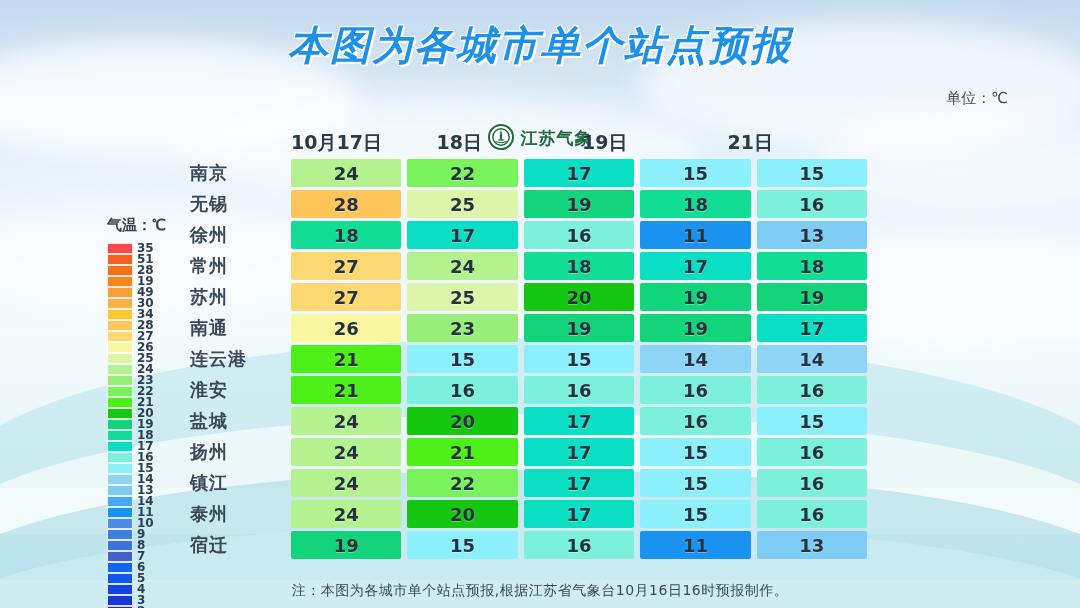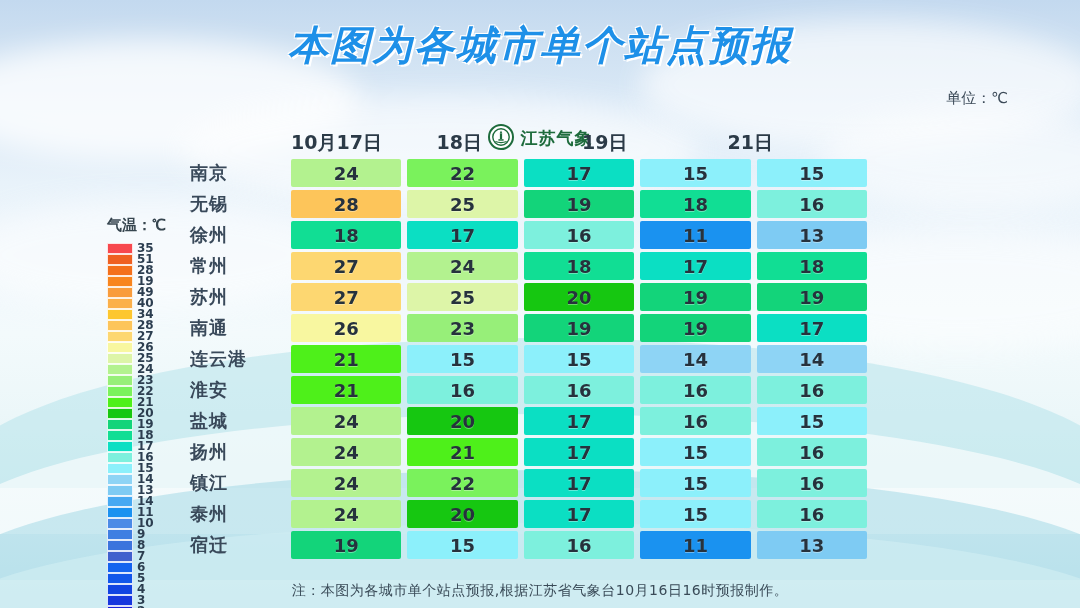--- a/index.html
+++ b/index.html
@@ -190,21 +190,21 @@
       <div class="legend-row">
         <div class="legend-swatch" style="background: rgb(248, 133, 30);"></div>
         <div class="legend-val">19</div>
       </div>
       <div class="legend-row">
         <div class="legend-swatch" style="background: rgb(249, 156, 60);"></div>
         <div class="legend-val">49</div>
       </div>
       <div class="legend-row">
         <div class="legend-swatch" style="background: rgb(251, 176, 74);"></div>
-        <div class="legend-val">40</div>
+        <div class="legend-val">30</div>
       </div>
       <div class="legend-row">
         <div class="legend-swatch" style="background: rgb(253, 199, 47);"></div>
         <div class="legend-val">34</div>
       </div>
       <div class="legend-row">
         <div class="legend-swatch" style="background: rgb(253, 197, 90);"></div>
         <div class="legend-val">28</div>
       </div>
       <div class="legend-row">

